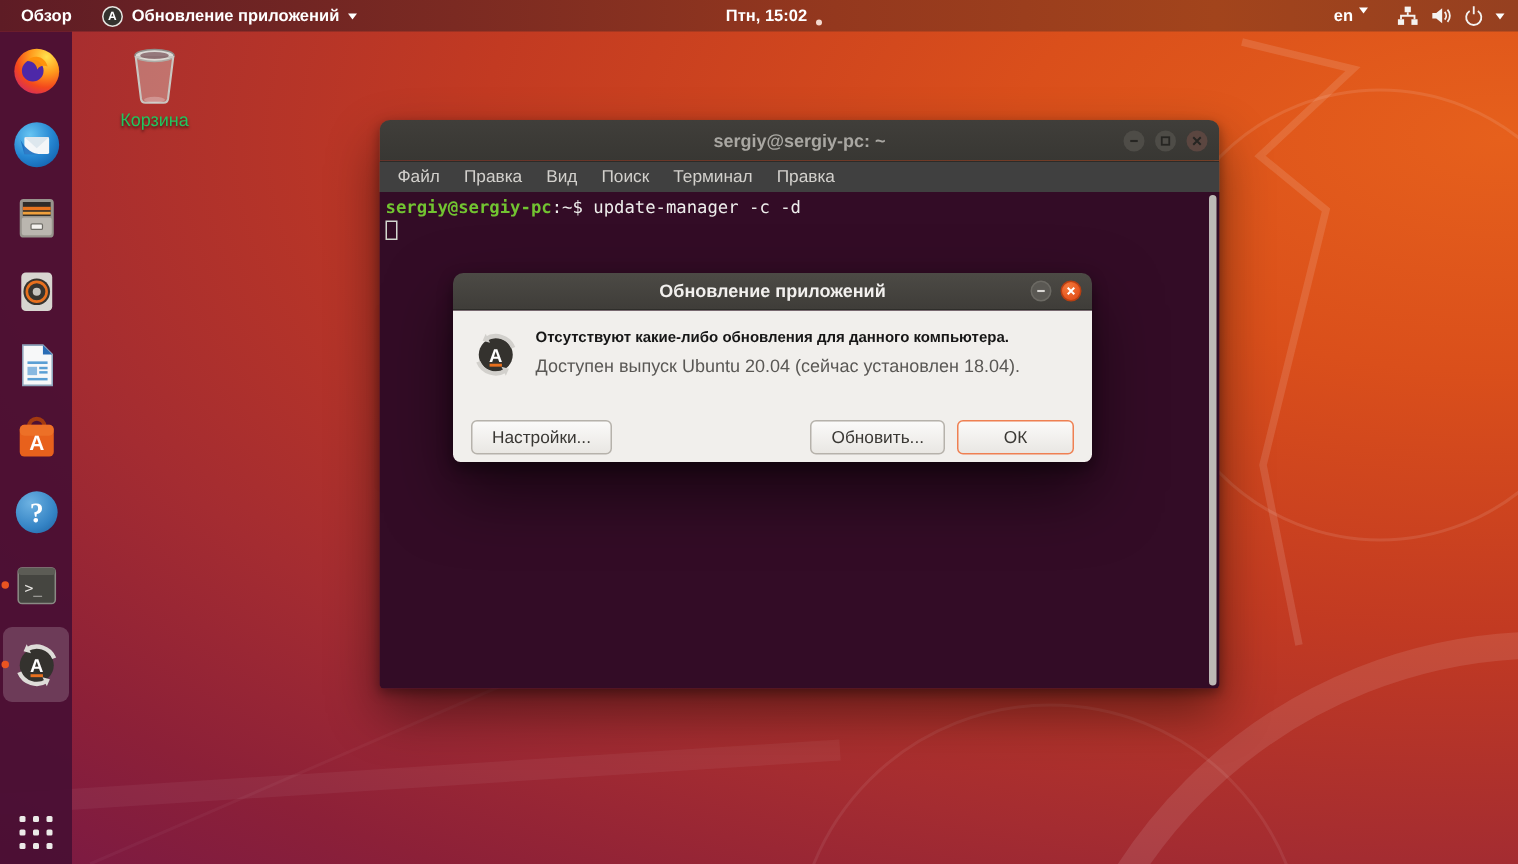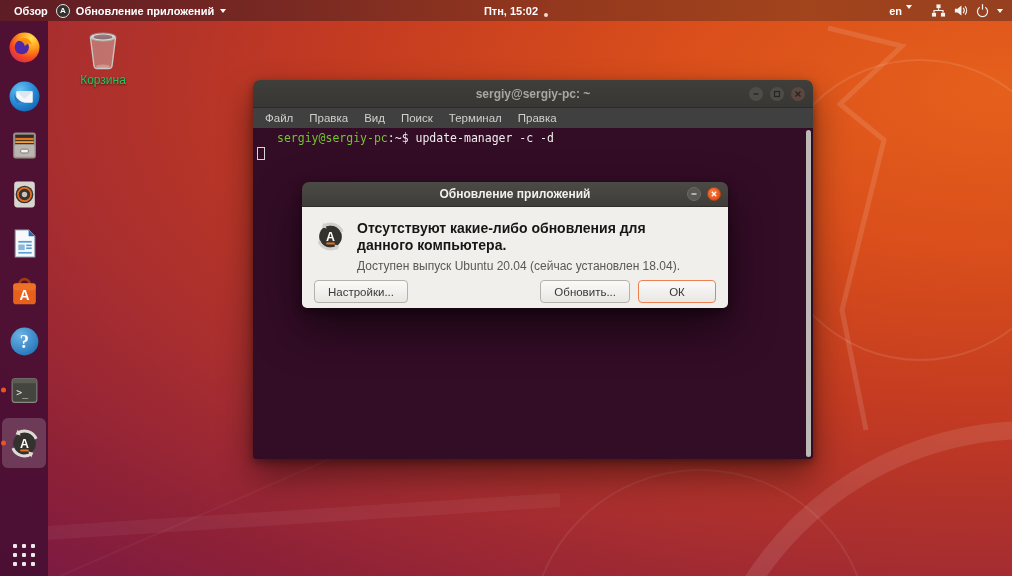--- a/index.html
+++ b/index.html
@@ -18,21 +18,21 @@
         #8c2038 76%, #731748 92%, #681345 100%);
   }
   .wallpaper svg { position:absolute; inset:0; }
 
   
   .topbar { position:absolute; left:0; top:0; right:0; height:21px;
     background: linear-gradient(90deg,#5e1c25 0%,#7b2a22 30%,#94381e 55%,#a2441c 80%,#964020 100%);
     display:flex; align-items:center; color:#fff; font-size:11px; font-weight:700;
     z-index:30;
   }
-  .tb-left { display:flex; align-items:center; gap:4px; padding-left:10px; }
+  .tb-left { display:flex; align-items:center; gap:16px; padding-left:10px; }
   .tb-activities { padding:2px 4px; cursor:default; }
   .tb-appmenu { display:flex; align-items:center; gap:6px; }
   .mini-updater { width:14px; height:14px; border-radius:50%;
     background:#34322e; border:1.2px solid #e6e4e0;
     display:flex; align-items:center; justify-content:center;
     font-size:8px; font-weight:700; color:#fff; line-height:1; }
   .caret { width:0; height:0; border-left:3.5px solid transparent;
     border-right:3.5px solid transparent; border-top:4px solid #fff; display:inline-block; }
   .tb-clock { position:absolute; left:0; right:0; margin:auto; width:max-content;
     display:flex; align-items:flex-end; gap:6px; transform:translateX(10px); }
@@ -80,21 +80,21 @@
   .term-btns { margin-left:auto; display:flex; gap:7px; padding-right:8px; z-index:2; }
   .term-btns .winbtn { background:#4e4c47; }
   .term-btns .winbtn.close { background:#5b4640; }
   .term-btns svg * { stroke:#262522; }
   .term-menubar { height:20px; background:#404040; display:flex; align-items:center;
     padding-left:4px; }
   .term-menu-item { color:#d2d0cc; font-size:11.5px; padding:0 8px; }
   .term-body { flex:1; background:#330c26; border-radius:0 0 3px 3px; position:relative;
     padding:3px 14px 3px 4px; font-family:"DejaVu Sans Mono","Liberation Mono",monospace;
     font-size:11.5px; line-height:15px; color:#eeeeec; }
-  .prompt-user { color:#72c431; font-weight:400;margin-left:20px; }
+  .prompt-user { color:#72c431; font-weight:700; }
   .prompt-path { color:#eeeeec; }
   .term-cursor { width:8px; height:13px; border:1px solid #d3d7cf; margin-top:1px; }
   .term-scrollbar { position:absolute; top:2px; bottom:2px; right:2px; width:5px;
     background:#bcb9b6; border-radius:3px; }
 
   
   .dialog { position:absolute; left:302px; top:182px; width:426px; height:126px;
     z-index:15; border-radius:7px 7px 5px 5px;
     box-shadow:0 20px 44px rgba(0,0,0,.55), 0 4px 10px rgba(0,0,0,.4);
     display:flex; flex-direction:column; }
@@ -106,21 +106,21 @@
   .dlg-btns { margin-left:auto; display:flex; gap:6px; padding-right:7px; z-index:2; }
   .dlg-btns .winbtn { background:#5a5853; border:1px solid #6b6963; }
   .dlg-btns .winbtn svg * { stroke:#d9d7d3; }
   .dlg-btns .winbtn.close { background:radial-gradient(circle at 35% 30%,#f57a3c,#e4541d 70%);
     border:1px solid #b83f12; }
   .dlg-btns .winbtn.close svg * { stroke:#fff; }
   .dlg-body { flex:1; background:#f1efec; border-radius:0 0 5px 5px;
     padding:13px 12px 5px 12px; display:flex; flex-direction:column; }
   .dlg-content { display:flex; gap:10px; }
   .dlg-icon svg { width:33px; height:33px; display:block; }
-  .dlg-heading { font-size:14px; font-weight:700; color:#161616; line-height:1.22;
+  .dlg-heading { font-size:10px; font-weight:700; color:#161616; line-height:1.22;
     max-width:345px; }
   .dlg-detail { font-size:12px; color:#5a5855; margin-top:5px; }
   .dlg-buttons { margin-top:auto; display:flex; align-items:center; gap:8px; }
   .btn { height:23px; padding:0 13px; font-size:11.5px; color:#3a3834;
     background:linear-gradient(#fbfaf9,#e9e7e3); border:1px solid #b6b2ab;
     border-radius:4px; font-family:inherit; }
   .btn.ok { min-width:78px; border:1.5px solid #ef8052; margin-left:0; }
   .btn.upgrade { margin-left:auto; }
 
   

